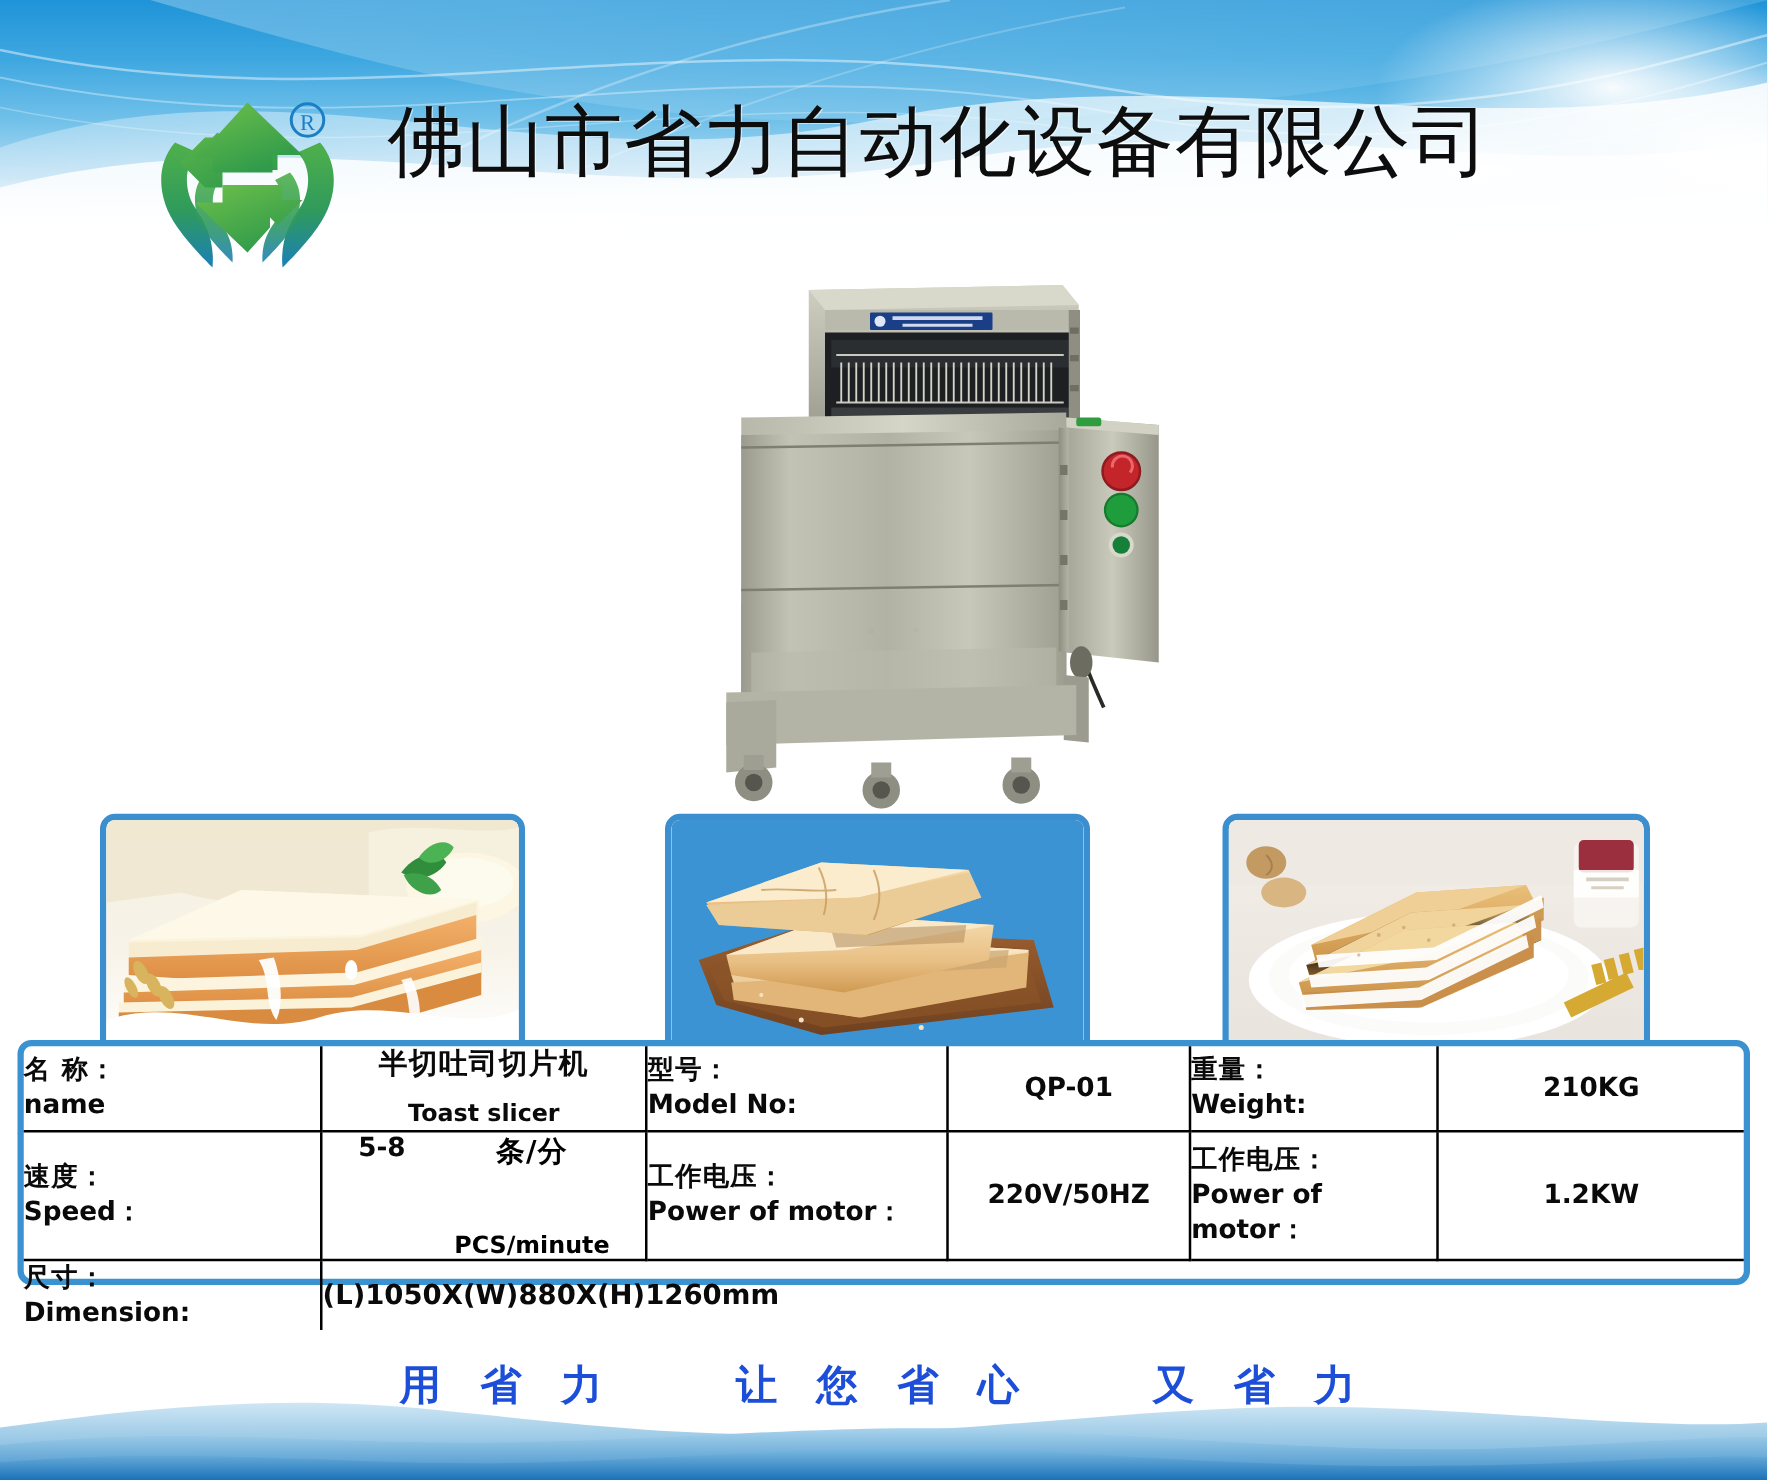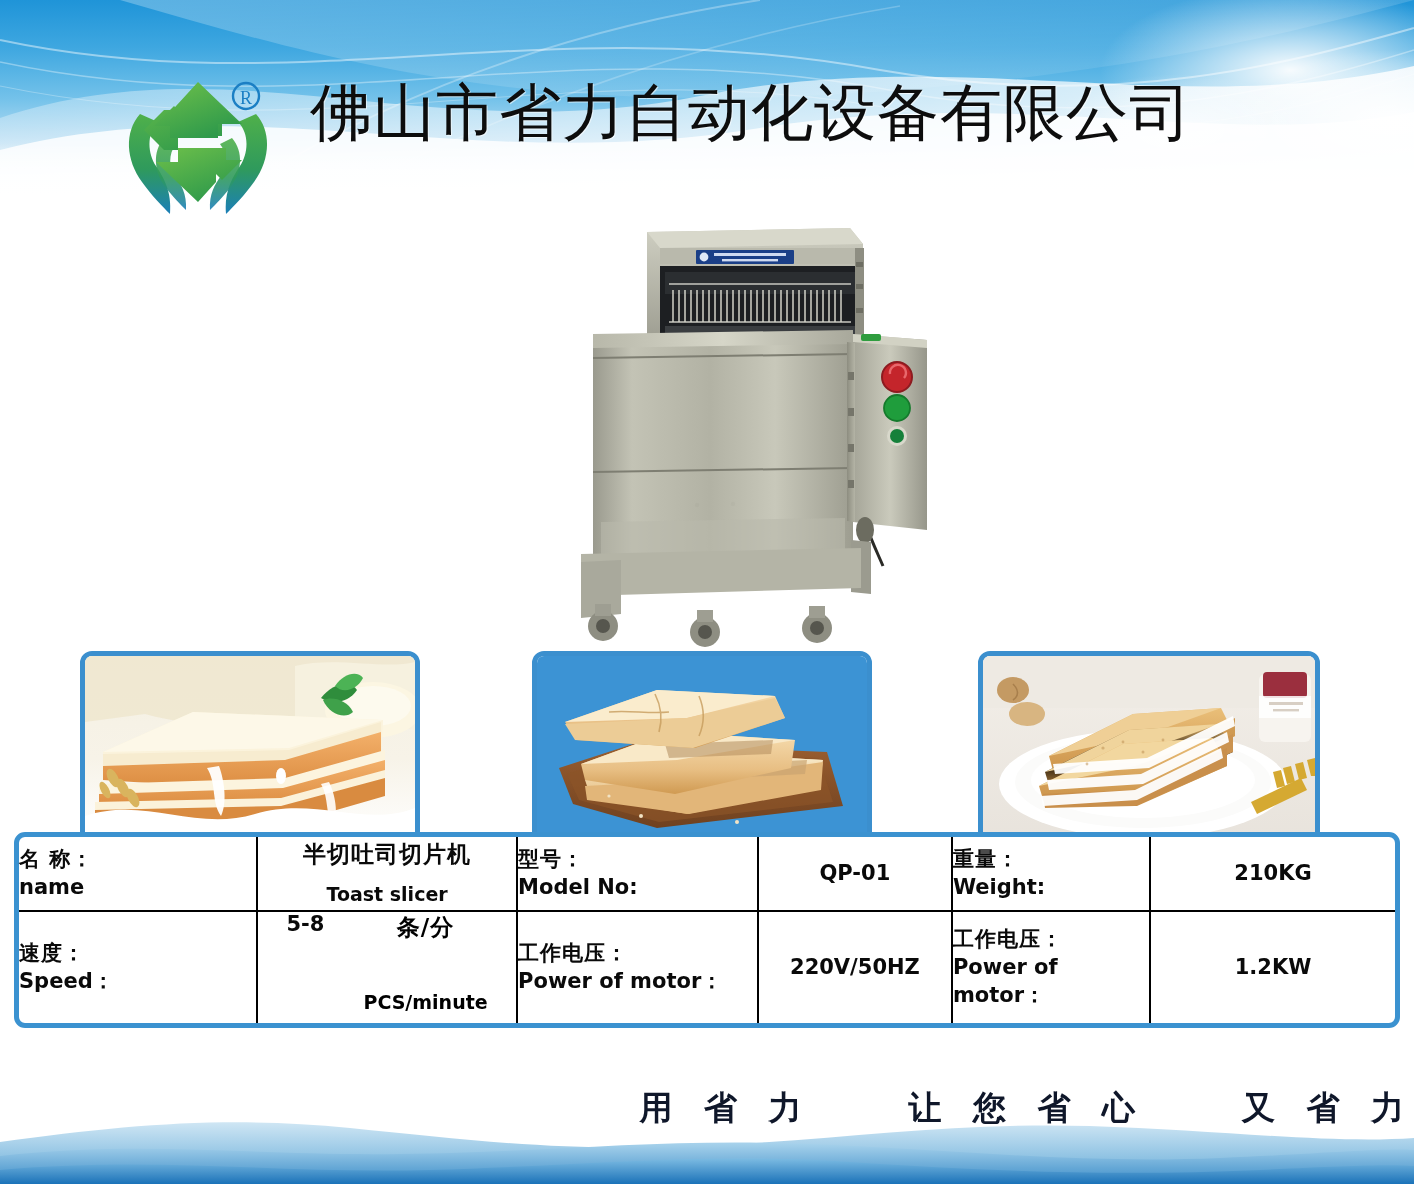--- a/index.html
+++ b/index.html
@@ -62,23 +62,23 @@
   .val.single{font-size:21px;}
   .dim-val{font-size:22px;font-weight:bold;color:#0a0a0a;padding-left:18px;text-align:left;}
 
   .speed-cell{display:flex;justify-content:center;gap:39px;height:100%;}
   .speed-num{font-size:21px;font-weight:bold;color:#0a0a0a;}
   .speed-unit{text-align:center;}
   .speed-unit .cn{display:block;font-size:23px;font-weight:bold;letter-spacing:1px;}
   .speed-unit .en{display:block;font-size:19px;font-weight:bold;margin-top:48px;}
 
   
-  .slogan{position:absolute;left:0;top:1086px;width:1414px;text-align:right;
+  .slogan{position:absolute;left:0;top:1086px;width:1414px;text-align:center;
     font-family:"DejaVu Sans","Liberation Sans",sans-serif;
-    font-size:33px;font-weight:bold;color:#0f172a;letter-spacing:10px;white-space:nowrap;}
+    font-size:33px;font-weight:bold;color:#1d4ed8;letter-spacing:10px;white-space:nowrap;}
   .slogan span{display:inline-block;}
   .slogan .gap{width:54px;letter-spacing:0;}
   .footer{position:absolute;left:0;bottom:0;width:1414px;height:72px;overflow:hidden;}
   .footer svg{display:block;width:1414px;height:72px;}
 </style>
 </head>
 <body>
 
 <div class="page">
 
@@ -498,20 +498,27 @@
             <span class="cn">工作电压：</span>
             <span class="en">Power of motor：</span>
           </td>
           <td class="val single">220V/50HZ</td>
           <td class="lbl">
             <span class="cn">工作电压：</span>
             <span class="en">Power of motor：</span>
           </td>
           <td class="val single">1.2KW</td>
         </tr>
+        <tr>
+          <td class="lbl">
+            <span class="cn">尺寸：</span>
+            <span class="en">Dimension:</span>
+          </td>
+          <td class="dim-val" colspan="5">(L)1050X(W)880X(H)1260mm</td>
+        </tr>
       </tbody>
     </table>
   </div>
 
   <div class="slogan">
     <span>用 省 力</span>
     <span class="gap"></span>
     <span>让 您 省 心</span>
     <span class="gap"></span>
     <span>又 省 力</span>

